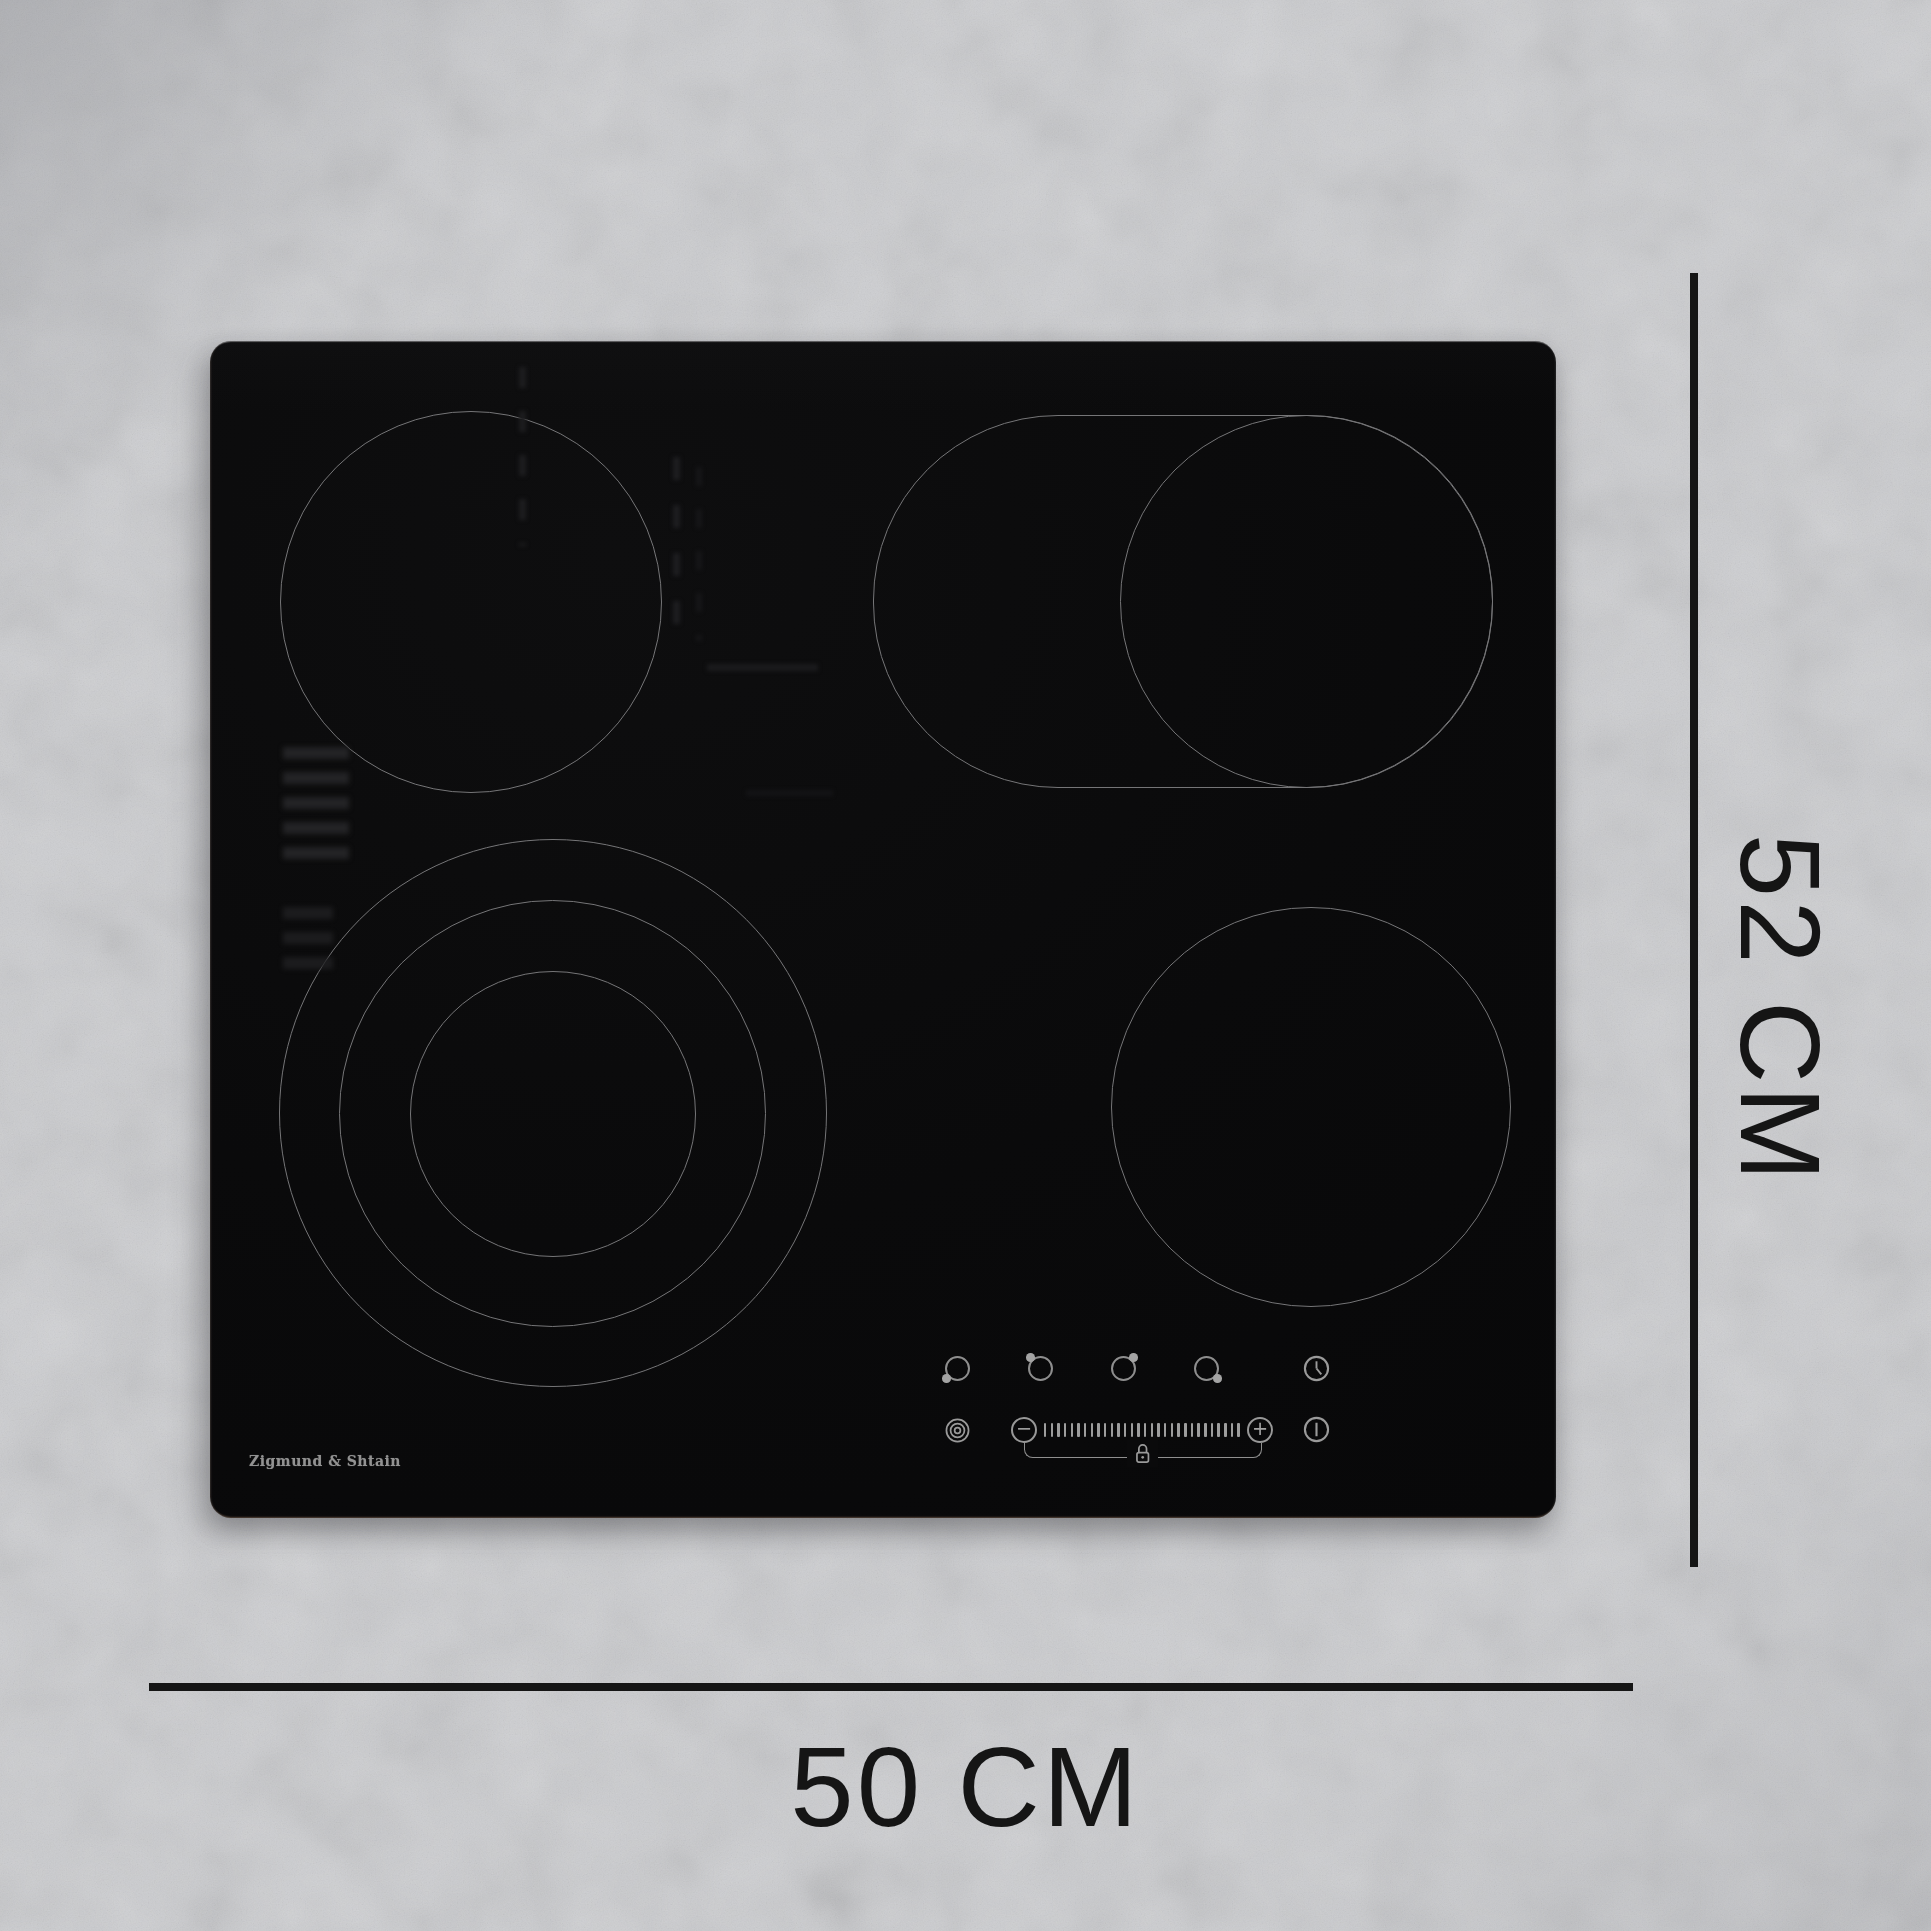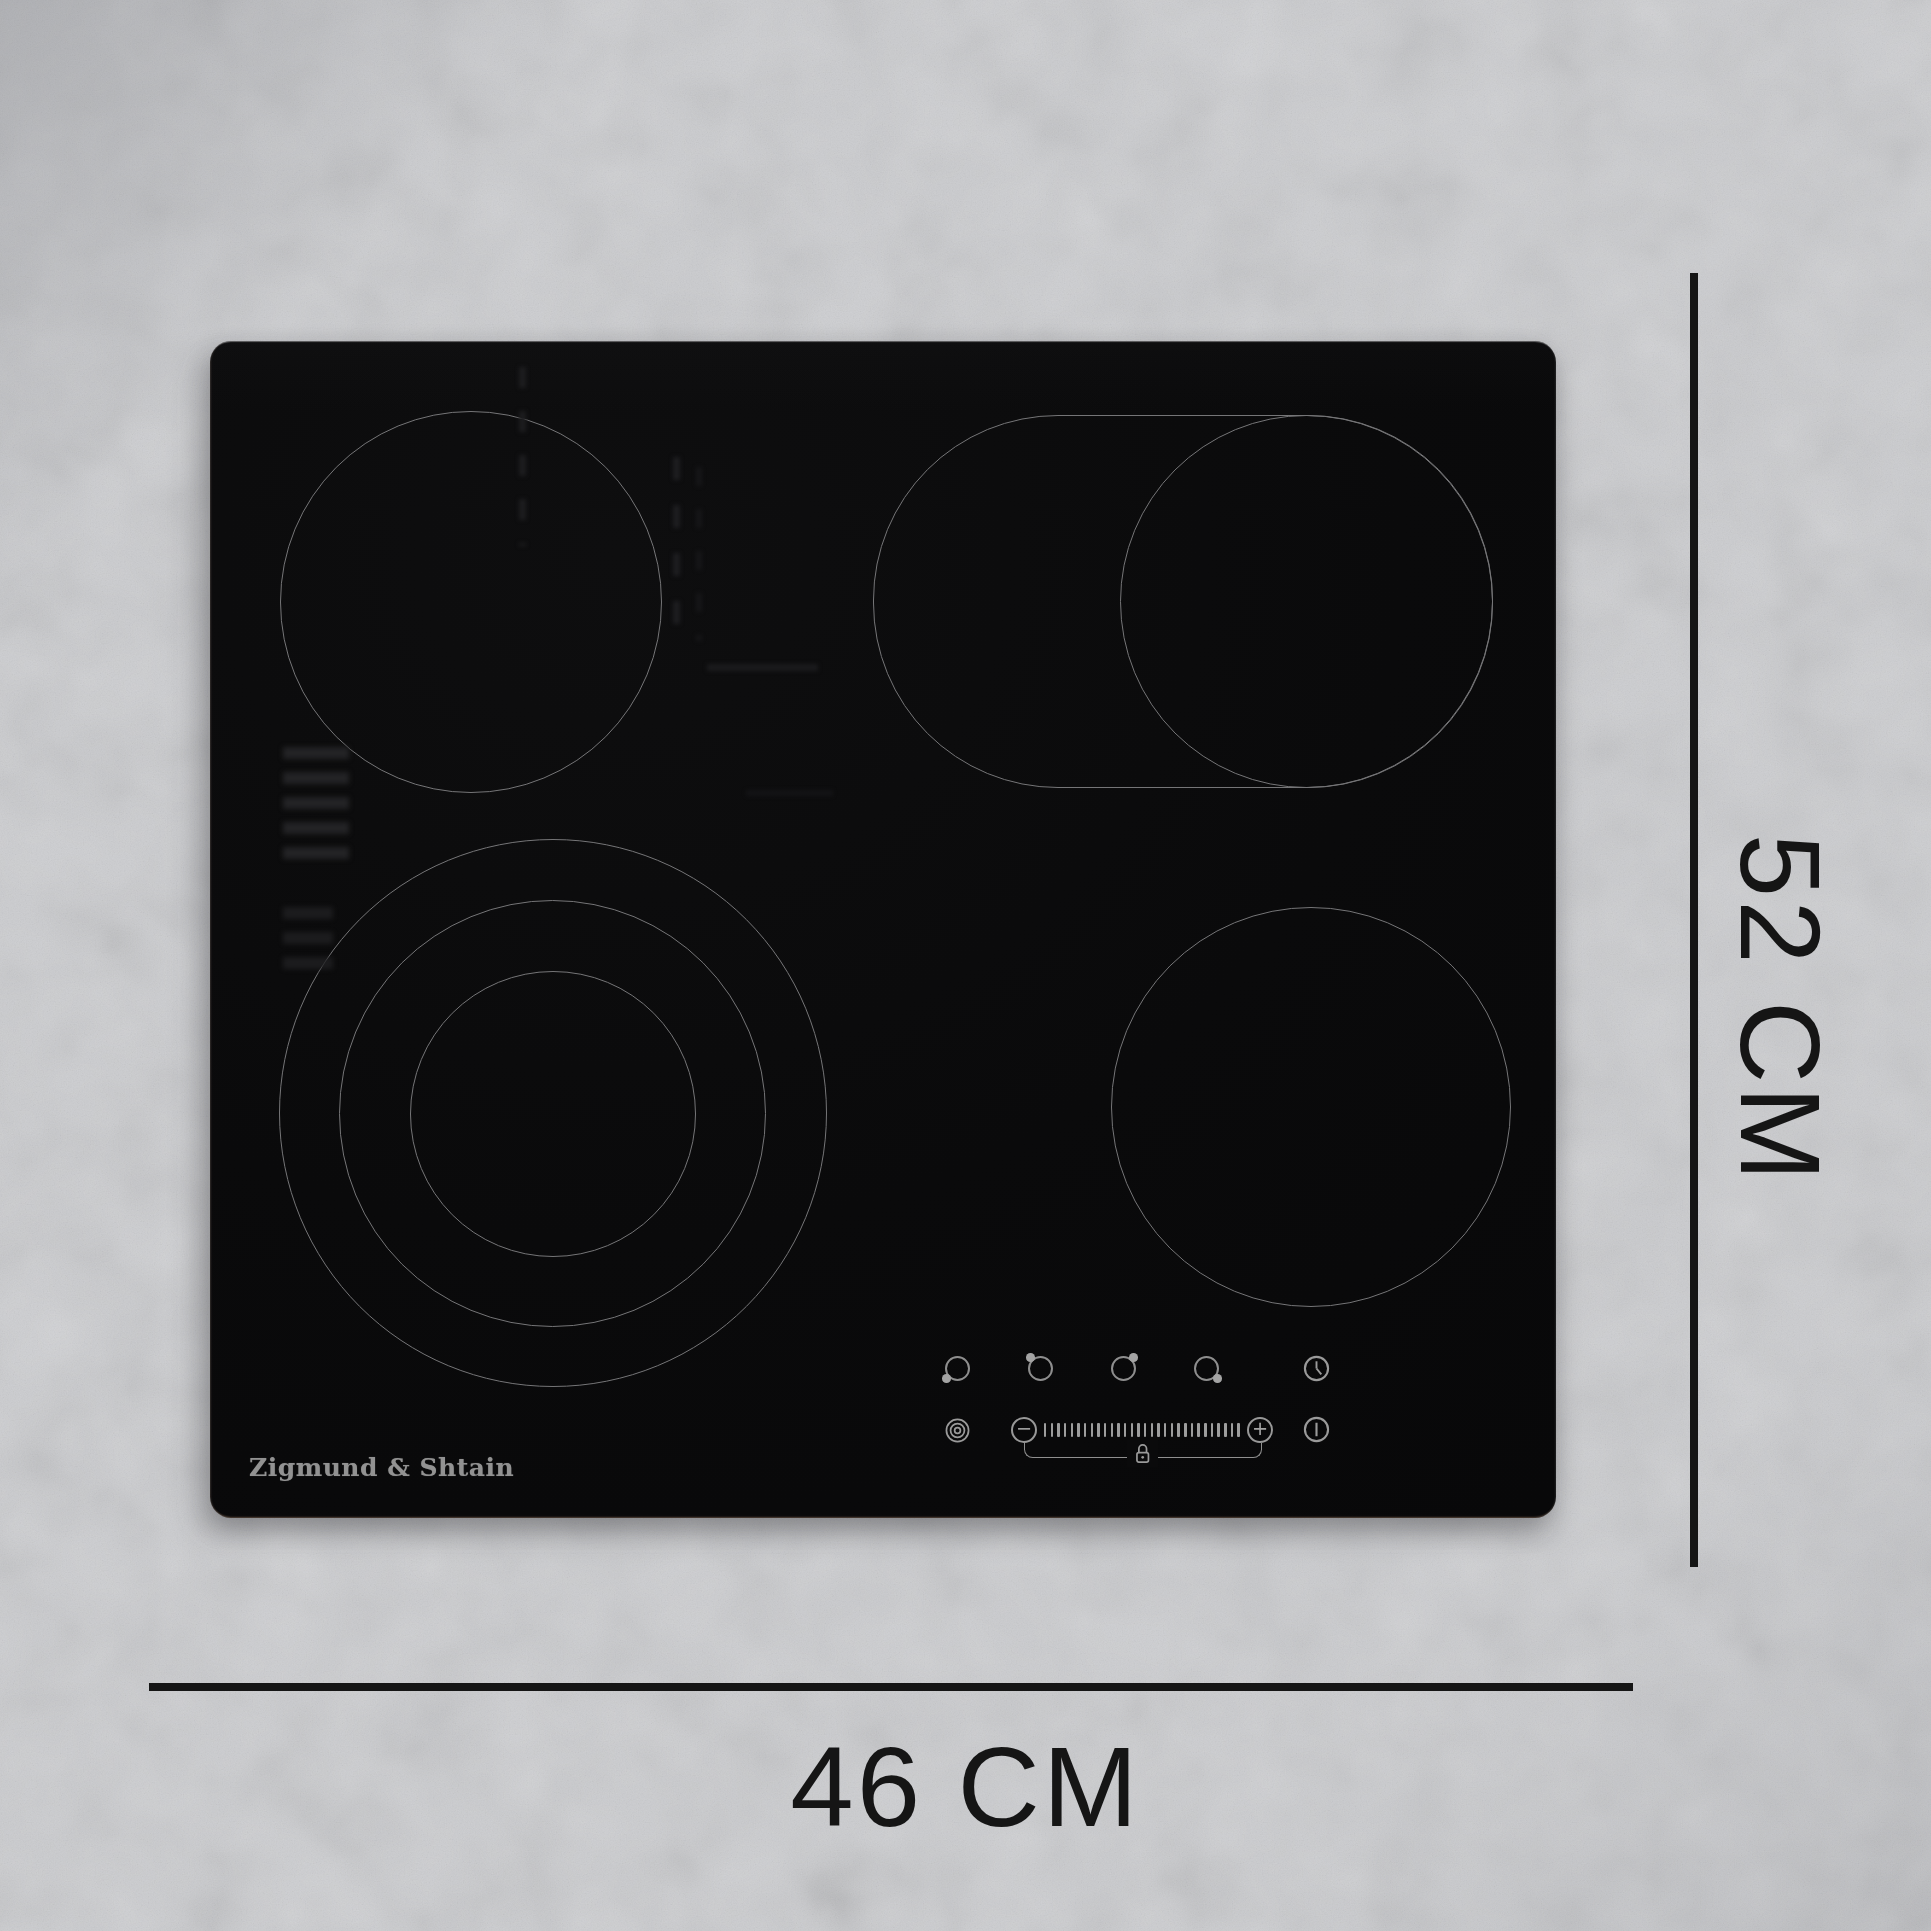--- a/index.html
+++ b/index.html
@@ -44,21 +44,21 @@
   .refl-h1{left:497px;top:323px;width:111px;height:6.8px;background:#1b1b1d;}
   .refl-h2{left:536px;top:449px;width:87px;height:5.8px;background:#161618;opacity:.8;}
   .slats{position:absolute;filter:blur(2.9px);}
   .slatsA{left:73px;top:406px;width:66px;height:116px;
     background:repeating-linear-gradient(180deg,#232325 0 11.6px,transparent 11.6px 25px);}
   .slatsB{left:73px;top:566px;width:50px;height:64px;opacity:.8;
     background:repeating-linear-gradient(180deg,#202022 0 11.6px,transparent 11.6px 25px);}
   
   .brand{position:absolute;left:39px;top:1112px;
     font-family:"DejaVu Serif",serif;font-weight:700;font-style:normal;
-    font-size:25px;letter-spacing:0.5px;color:var(--brand-text,#929292);
+    font-size:14px;letter-spacing:0.5px;color:var(--brand-text,#929292);
     text-shadow:0 0 1px rgba(160,160,160,.45);}
   
   .controls{position:absolute;left:0;top:0;color:var(--control-glyph,#9a9a9a);}
   .sel-row{position:absolute;left:735px;top:1015px;display:flex;gap:58px;}
   .bsel{width:25px;height:25px;border:2.1px solid #8e8e8e;border-radius:50%;
         position:relative;box-sizing:border-box;}
   .bsel::after{content:'';position:absolute;width:8.7px;height:8.7px;background:#a4a4a4;
         border-radius:50%;}
   .dot-bottom-left::after{left:-4.8px;bottom:-3.9px;}
   .dot-top-left::after{left:-3.9px;top:-4.8px;}
@@ -207,15 +207,15 @@
           <rect x="3" y="11" width="12" height="10" rx="2" fill="none" stroke="#9a9a9a" stroke-width="1.8"></rect>
           <circle cx="9" cy="16" r="1.4" fill="#9a9a9a"></circle>
         </svg>
       </div>
     </div>
   </div>
 
   <div class="line-v"></div>
   <div class="line-h"></div>
   <div class="dim dim-v">52 CM</div>
-  <div class="dim dim-h">46 CM</div>
+  <div class="dim dim-h">50 CM</div>
 </div>
 
 
 </body></html>

